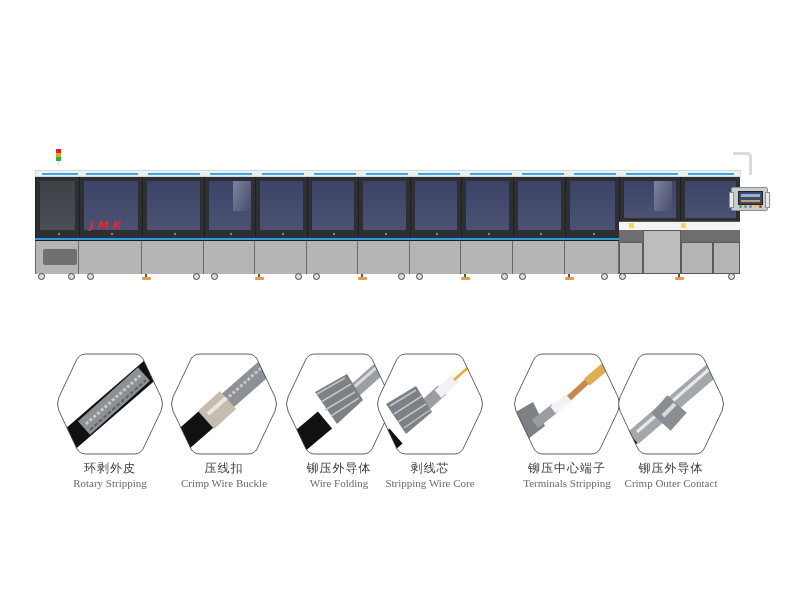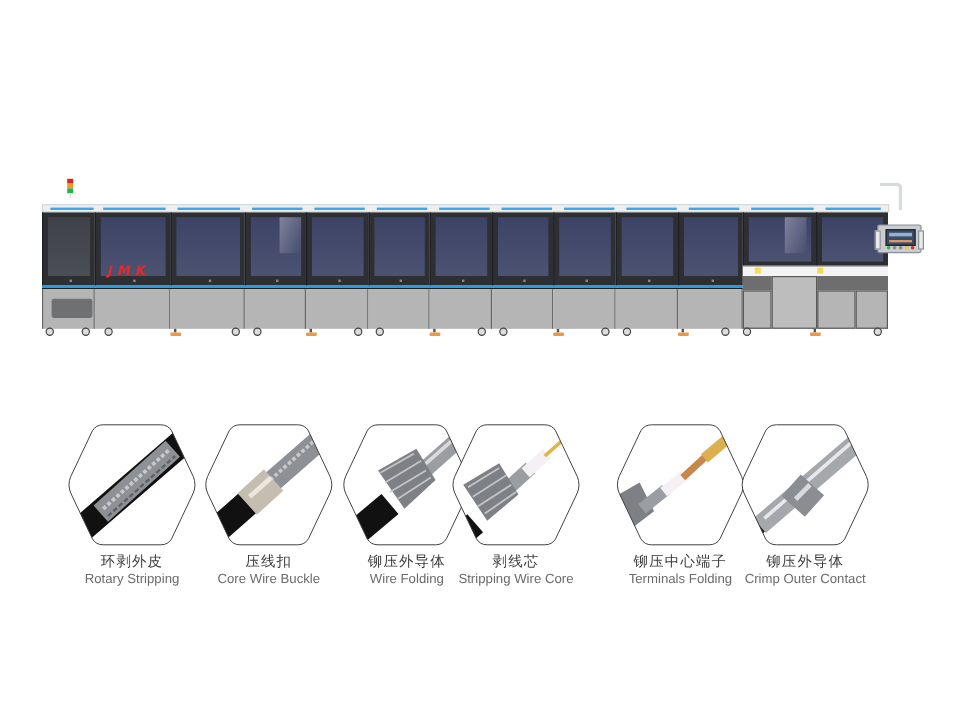--- a/index.html
+++ b/index.html
@@ -38,21 +38,21 @@
   .hmi .screen{position:absolute;left:6px;top:3px;width:23px;height:12px;background:#3b4b63;border:1px solid #222;}
   .hmi .screen .bar{position:absolute;left:2px;right:2px;top:2px;height:3px;background:#8fb3d6;}
   .hmi .screen .bar2{position:absolute;left:2px;right:2px;bottom:2px;height:2px;background:#d69a6a;}
   .hmi .btn{position:absolute;top:17px;width:3px;height:3px;border-radius:50%;}
   .hmi .side{position:absolute;top:4px;width:3px;height:14px;background:#e8eaec;border:1px solid #8b9095;}
   
   .proc{position:absolute;top:352px;width:112px;text-align:center;}
   .hex{width:108px;height:104px;margin:0 auto;position:relative;}
   .hex svg{position:absolute;left:0;top:0;}
   .cn{margin-top:4px;font-size:12px;color:#3c3c3c;letter-spacing:1px;line-height:16px;}
-  .en{font-family:Liberation Sans, sans-serif;font-size:11px;color:#6b6b6b;line-height:14px;white-space:nowrap;}
+  .en{font-family:Liberation Serif, serif;font-size:11px;color:#6b6b6b;line-height:14px;white-space:nowrap;}
 </style>
 </head>
 <body>
 
 <div class="abs tower">
   <div style="background:#d6262a"></div>
   <div style="background:#f29a1e"></div>
   <div style="background:#27b24a"></div>
   <div class="pole"></div>
 </div>
@@ -245,21 +245,21 @@
         <line x1="-10" y1="108" x2="40" y2="64" stroke="#111" stroke-width="22"></line>
         <line x1="40" y1="64" x2="120" y2="-6" stroke="#8d9196" stroke-width="18"></line>
         <line x1="44" y1="58" x2="118" y2="-8" stroke="#c7c9cc" stroke-width="3" stroke-dasharray="3 2"></line>
         <line x1="36" y1="68" x2="58" y2="48" stroke="#c5bdb0" stroke-width="24"></line>
         <line x1="38" y1="62" x2="56" y2="46" stroke="#ece6dd" stroke-width="4"></line>
       </g>
       <path d="M30,2 L78,2 Q84,2 87,7 L105,45 Q108,52 105,59 L87,97 Q84,102 78,102 L30,102 Q24,102 21,97 L3,59 Q0,52 3,45 L21,7 Q24,2 30,2 Z" fill="none" stroke="#3a3a3a" stroke-width="0.8"></path>
     </svg>
   </div>
   <div class="cn">压线扣</div>
-  <div class="en">Core Wire Buckle</div>
+  <div class="en">Crimp Wire Buckle</div>
 </div>
 
 <div class="proc" style="left:283px">
   <div class="hex">
     <svg width="108" height="104" viewBox="0 0 108 104">
       <defs>
           <clipPath id="h3">
             <path d="M30,2 L78,2 Q84,2 87,7 L105,45 Q108,52 105,59 L87,97 Q84,102 78,102 L30,102 Q24,102 21,97 L3,59 Q0,52 3,45 L21,7 Q24,2 30,2 Z"></path>
           </clipPath>
         </defs>
@@ -315,21 +315,21 @@
         <path d="M-4,64 L20,50 L32,74 L6,94 Z" fill="#7d8085"></path>
         <line x1="22" y1="72" x2="42" y2="56" stroke="#9a9ea3" stroke-width="10"></line>
         <line x1="40" y1="58" x2="58" y2="44" stroke="#f4f0f3" stroke-width="9"></line>
         <line x1="56" y1="46" x2="80" y2="24" stroke="#c9874a" stroke-width="6"></line>
         <line x1="74" y1="30" x2="100" y2="8" stroke="#dcb050" stroke-width="9"></line>
       </g>
       <path d="M30,2 L78,2 Q84,2 87,7 L105,45 Q108,52 105,59 L87,97 Q84,102 78,102 L30,102 Q24,102 21,97 L3,59 Q0,52 3,45 L21,7 Q24,2 30,2 Z" fill="none" stroke="#3a3a3a" stroke-width="0.8"></path>
     </svg>
   </div>
   <div class="cn">铆压中心端子</div>
-  <div class="en">Terminals Folding</div>
+  <div class="en">Terminals Stripping</div>
 </div>
 
 <div class="proc" style="left:615px">
   <div class="hex">
     <svg width="108" height="104" viewBox="0 0 108 104">
       <defs>
           <clipPath id="h6">
             <path d="M30,2 L78,2 Q84,2 87,7 L105,45 Q108,52 105,59 L87,97 Q84,102 78,102 L30,102 Q24,102 21,97 L3,59 Q0,52 3,45 L21,7 Q24,2 30,2 Z"></path>
           </clipPath>
         </defs>

